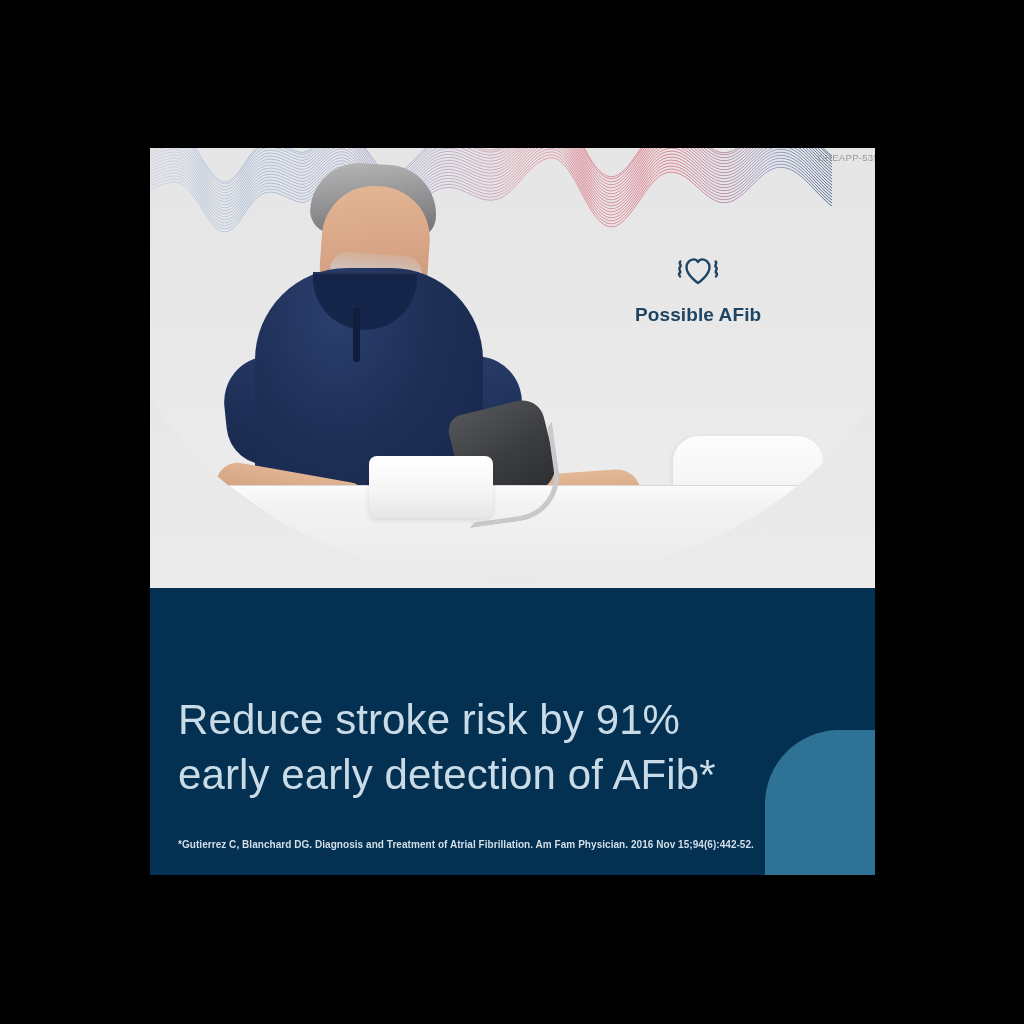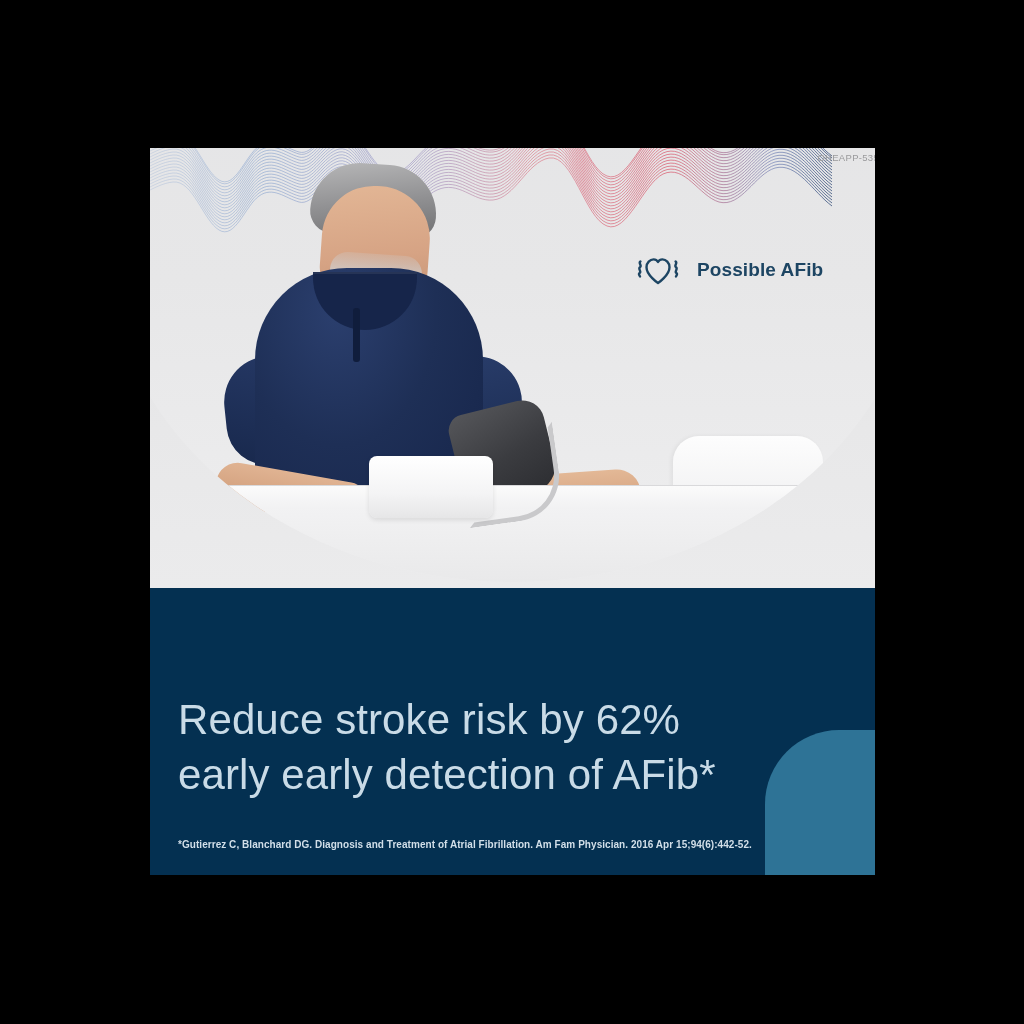--- a/index.html
+++ b/index.html
@@ -254,20 +254,21 @@
   }
 
   
   .afib-badge {
     position: absolute;
     left: 485px;
     top: 104px;
     display: flex;
     align-items: center;
     gap: 16px;
+    flex-direction: column;
   }
   .afib-icon { width: 46px; height: 36px; display: block; }
   .afib-label {
     font-size: 19px;
     font-weight: 600;
     letter-spacing: 0.1px;
     color: #1d4563;
     white-space: nowrap;
   }
 
@@ -399,20 +400,20 @@
         </svg>
         <span class="afib-label">Possible AFib</span>
       </div>
 
       <div class="corner-code">OHEAPP-535</div>
     </div>
 
     <div class="accent-blob"></div>
 
     <div class="headline">
-      <span>Reduce stroke risk by 62%</span>
+      <span>Reduce stroke risk by 91%</span>
       <span>early early detection of AFib*</span>
     </div>
 
-    <div class="footnote">*Gutierrez C, Blanchard DG. Diagnosis and Treatment of Atrial Fibrillation. Am Fam Physician. 2016 Apr 15;94(6):442-52.</div>
+    <div class="footnote">*Gutierrez C, Blanchard DG. Diagnosis and Treatment of Atrial Fibrillation. Am Fam Physician. 2016 Nov 15;94(6):442-52.</div>
 
   </div>
 </div>
 
 </body></html>

